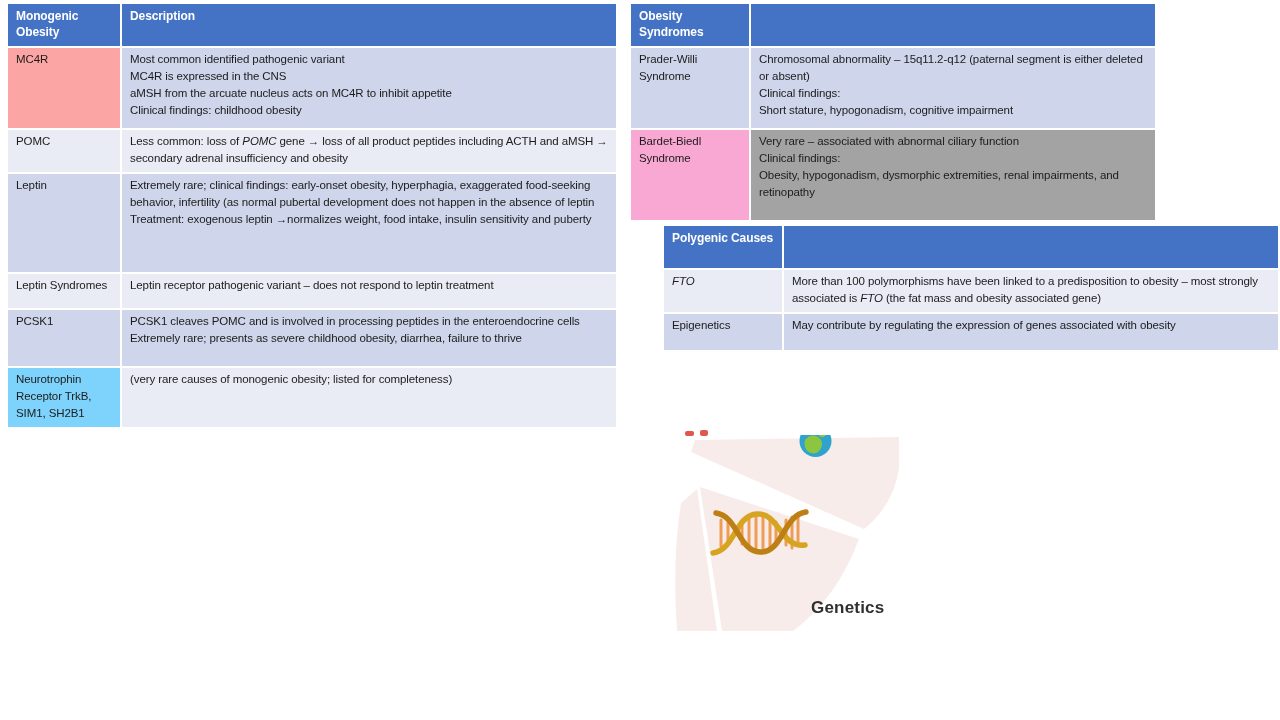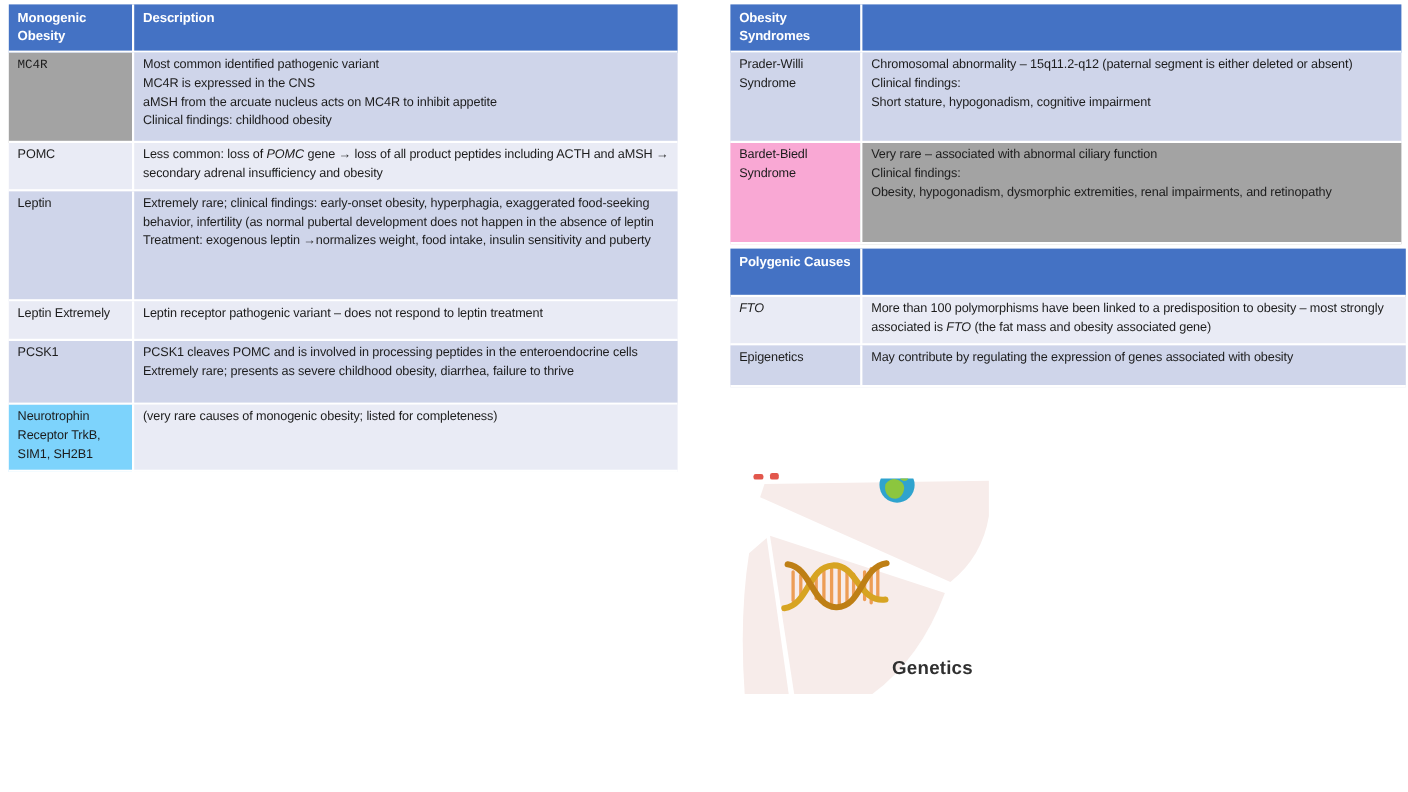--- a/index.html
+++ b/index.html
@@ -13,21 +13,21 @@
     font-size:11.5px;line-height:17px;letter-spacing:-0.1px;
     overflow:hidden;
   }
   table.ptable th{color:#ffffff;font-weight:bold;font-size:12px;line-height:16px;height:33px;padding-top:4px;}
   table.ptable .desc{border-left:2px solid #ffffff;}
   table.ptable em{font-style:italic;}
   .ptable .dline{display:block;}
   
   #tbl-left{left:8px;top:4px;width:608px;}
   #tbl-left th:first-child, #tbl-left td:first-child{width:96px;} 
-  #tbl-right-a{left:664px;top:4px;width:610px;}
+  #tbl-right-a{left:631px;top:4px;width:524px;}
   #tbl-right-a th:first-child, #tbl-right-a td:first-child{width:102px;} 
   #tbl-right-b{left:664px;top:226px;width:614px;}
   #tbl-right-b th:first-child, #tbl-right-b td:first-child{width:102px;}
   
   #tbl-left tbody tr:nth-child(1) td{height:72px;}
   #tbl-left tbody tr:nth-child(2) td{height:30px;}
   #tbl-left tbody tr:nth-child(3) td{height:90px;}
   #tbl-left tbody tr:nth-child(4) td{height:26px;}
   #tbl-left tbody tr:nth-child(5) td{height:48px;}
   #tbl-left tbody tr:nth-child(6) td{height:50px;}
@@ -46,21 +46,21 @@
 
   <table class="ptable" id="tbl-left">
       <thead>
         <tr>
           <th style="background: rgb(68, 114, 196); color: rgb(255, 255, 255);">Monogenic Obesity</th>
           <th class="desc" style="background: rgb(68, 114, 196); color: rgb(255, 255, 255);">Description</th>
         </tr>
       </thead>
       <tbody>
         <tr>
-          <td style="background: #a3a3a3; font-family: Liberation Mono, monospace;">MC4R</td>
+          <td style="background: #fca5a5;">MC4R</td>
           <td class="desc" style="background: rgb(207, 213, 234);">
             <span class="dline">Most common identified pathogenic variant</span>
             <span class="dline">MC4R is expressed in the CNS</span>
             <span class="dline">aMSH from the arcuate nucleus acts on MC4R to inhibit appetite</span>
             <span class="dline">Clinical findings: childhood obesity</span>
           </td>
         </tr>
         <tr>
           <td style="background: rgb(233, 235, 245);">POMC</td>
           <td class="desc" style="background: rgb(233, 235, 245);">
@@ -68,21 +68,21 @@
           </td>
         </tr>
         <tr>
           <td style="background: rgb(207, 213, 234);">Leptin</td>
           <td class="desc" style="background: rgb(207, 213, 234);">
             <span class="dline">Extremely rare; clinical findings: early-onset obesity, hyperphagia, exaggerated food-seeking behavior, infertility (as normal pubertal development does not happen in the absence of leptin</span>
             <span class="dline">Treatment: exogenous leptin →normalizes weight, food intake, insulin sensitivity and puberty</span>
           </td>
         </tr>
         <tr>
-          <td style="background: rgb(233, 235, 245);">Leptin Extremely</td>
+          <td style="background: rgb(233, 235, 245);">Leptin Syndromes</td>
           <td class="desc" style="background: rgb(233, 235, 245);">
             <span class="dline">Leptin receptor pathogenic variant – does not respond to leptin treatment</span>
           </td>
         </tr>
         <tr>
           <td style="background: rgb(207, 213, 234);">PCSK1</td>
           <td class="desc" style="background: rgb(207, 213, 234);">
             <span class="dline">PCSK1 cleaves POMC and is involved in processing peptides in the enteroendocrine cells</span>
             <span class="dline">Extremely rare; presents as severe childhood obesity, diarrhea, failure to thrive</span>
           </td>

